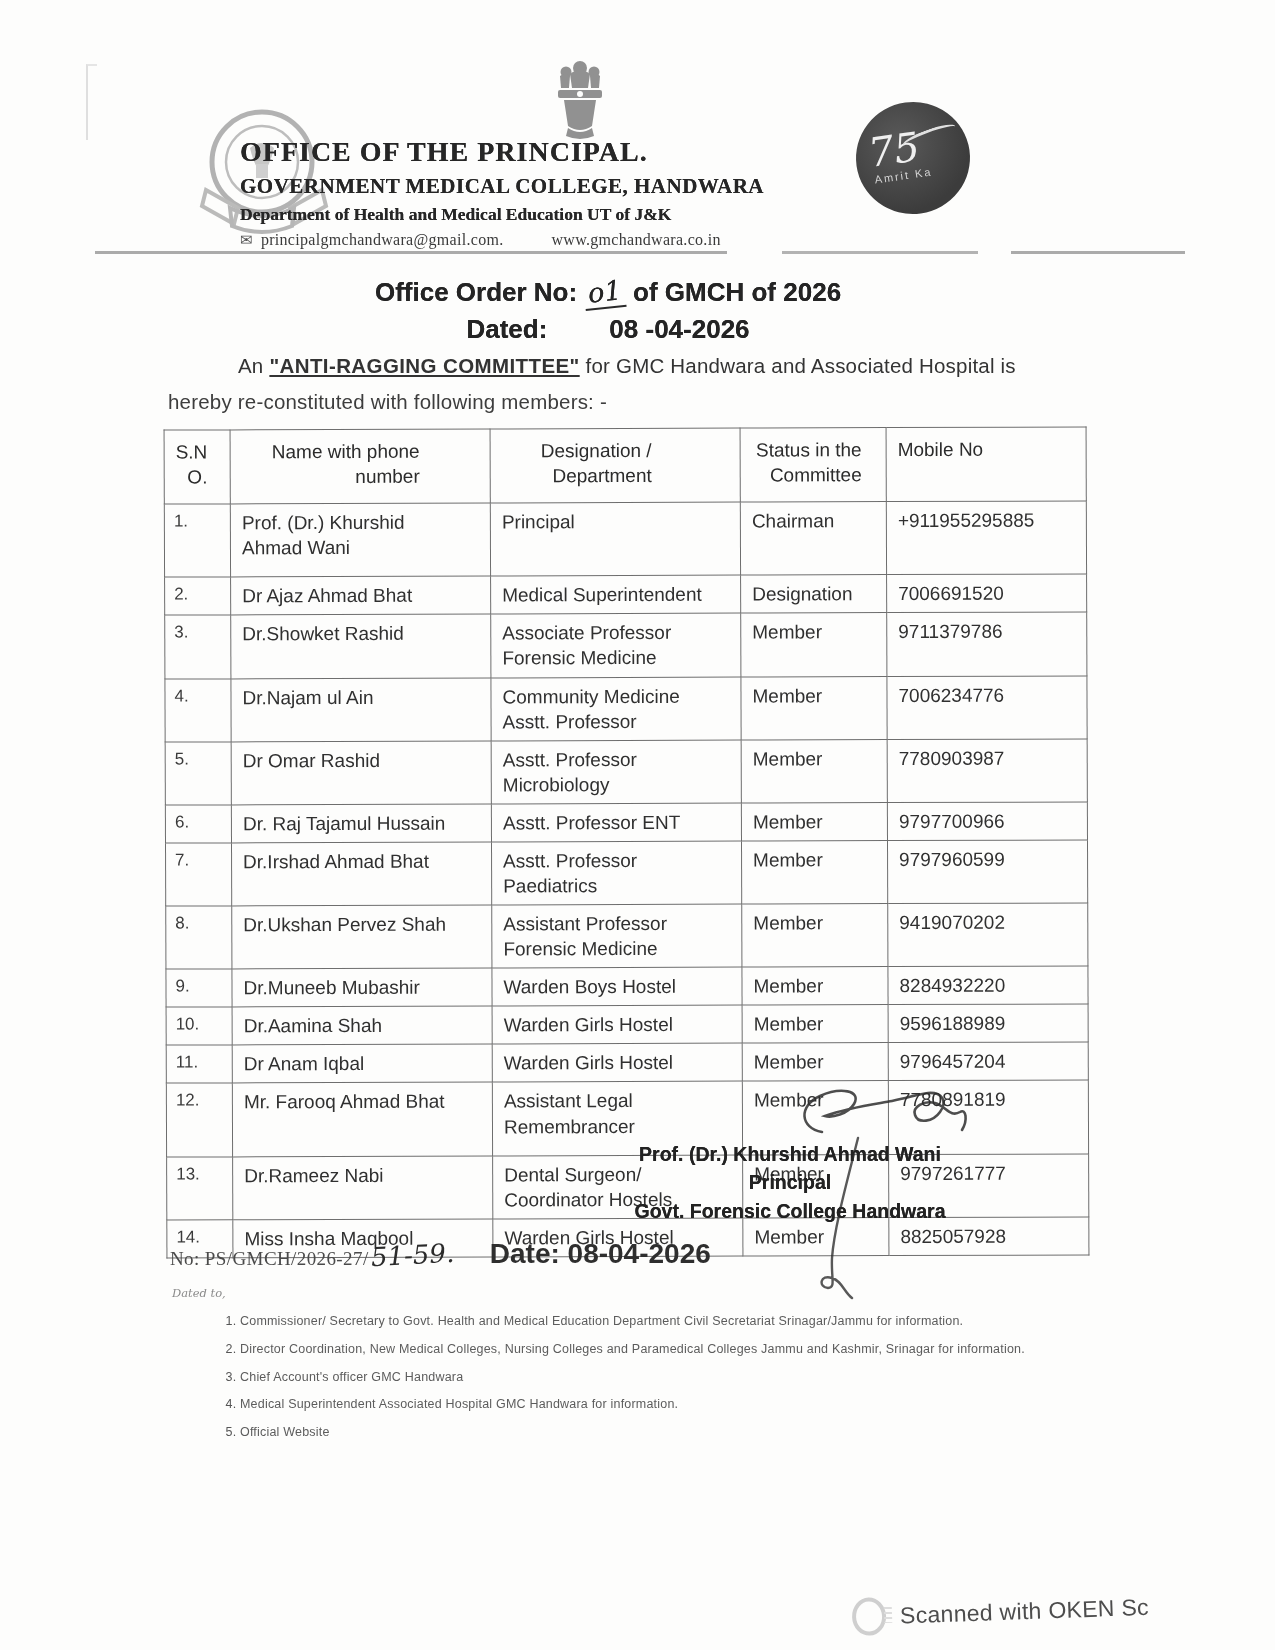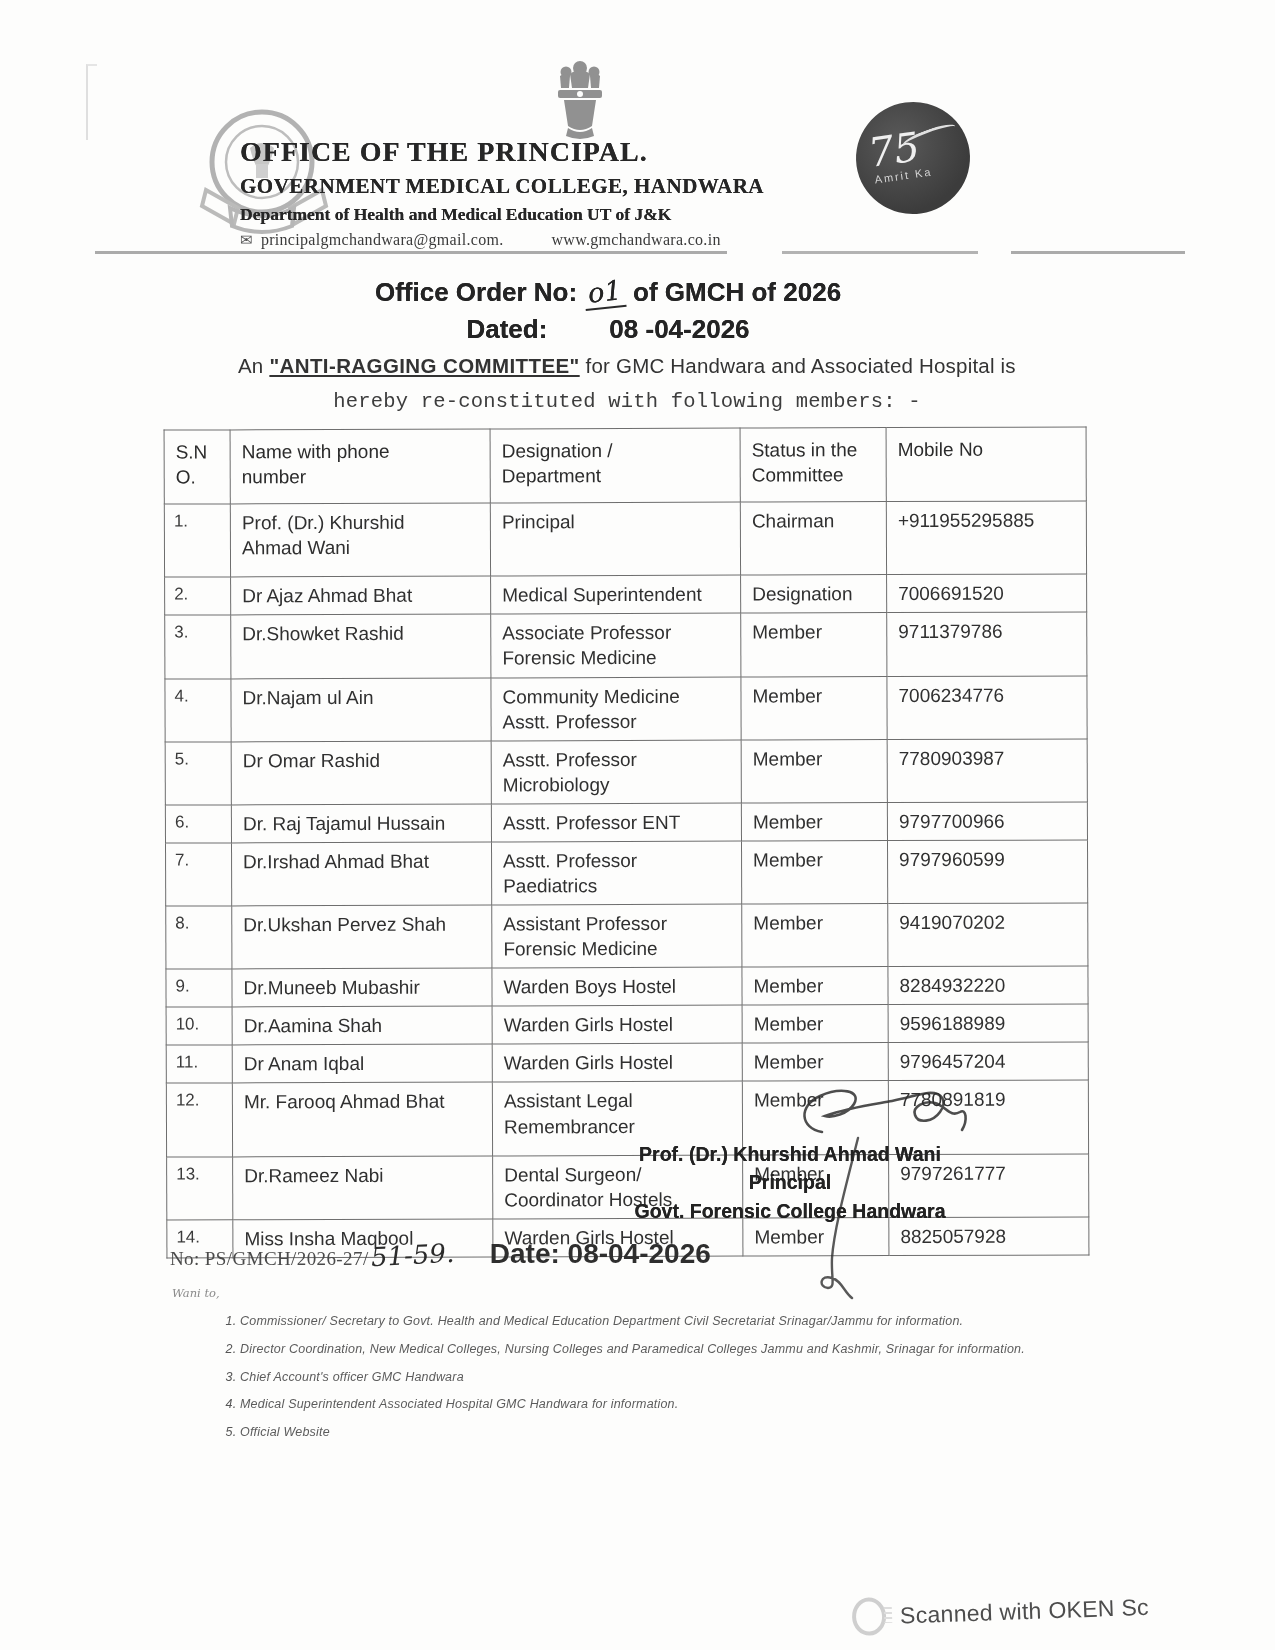--- a/index.html
+++ b/index.html
@@ -36,51 +36,51 @@
     font-weight:bold;font-size:26px;color:#242424;text-shadow:0 0 .5px #222;}
   .order .hand{font-family:"DejaVu Serif",serif;font-style:italic;font-weight:normal;
     font-size:27px;display:inline-block;transform:rotate(-6deg);padding:0 4px;
     border-bottom:2px solid #2a2a2a;}
   .order-l2{display:flex;justify-content:center;gap:62px;margin-top:5px;}
   
   .intro{position:absolute;left:168px;top:354px;width:918px;font-size:20.5px;color:#333;
     letter-spacing:.2px;}
   .intro .l1{text-indent:70px;text-align:justify;}
   .intro .committee{font-weight:bold;text-decoration:underline;letter-spacing:.4px;}
-  .intro .l2{margin-top:12px;font-family:Liberation Mono, monospace;color:#3d3d3d;text-align:center;}
+  .intro .l2{margin-top:12px;font-family:Liberation Sans, sans-serif;color:#3d3d3d;}
   
   .tbl{position:absolute;left:165px;top:428px;width:922px;border-collapse:collapse;
     table-layout:fixed;transform:rotate(-.2deg);}
   .tbl col.c1{width:66px;} .tbl col.c2{width:260px;} .tbl col.c3{width:250px;}
   .tbl col.c4{width:146px;} .tbl col.c5{width:200px;}
   .tbl th,.tbl td{border:1.6px solid #6e6e6e;vertical-align:top;text-align:left;
     padding:6px 24px 6px 11px;font-size:19px;line-height:1.32;color:#303030;font-weight:normal;}
   .tbl th{font-size:19px;color:#2c2c2c;padding-top:9px;padding-bottom:14px;}
-  .tbl th span{display:inline-block;}
+  .tbl th span{display:inline-block;text-align:right;}
   .tbl .w-sn{max-width:42px;} .tbl .w-name{max-width:178px;} .tbl .w-desg{max-width:150px;}
   .tbl .w-status{max-width:118px;}
   .tbl td.sn{padding-left:9px;font-size:17px;color:#3a3a3a;}
   .tbl tr.tall td{padding-bottom:16px;}
   
   .sig-flourish{position:absolute;left:792px;top:1082px;width:185px;height:72px;}
   .sig-stroke{position:absolute;left:802px;top:1136px;width:84px;height:172px;}
   .sig-text{position:absolute;left:618px;top:1140px;width:344px;text-align:center;
     font-weight:bold;font-size:19.5px;color:#222;line-height:1.45;text-shadow:0 0 .4px #222;}
   
   .refline{position:absolute;left:170px;top:1238px;width:800px;display:flex;align-items:flex-end;
     font-size:19px;color:#3f3f3f;}
   .refline .refpre{font-family:"Liberation Serif",serif;letter-spacing:.4px;color:#4a4a4a;}
   .refline .hand2{font-family:"DejaVu Serif",serif;font-style:italic;font-size:26px;color:#2b2b2b;
     transform:rotate(-3deg);margin:0 2px;}
   .refline .datecell{margin-left:34px;font-weight:bold;color:#2e2e2e;font-size:28px;}
   .copyto{position:absolute;left:172px;top:1286px;font-size:11.5px;color:#8a8a8a;
     font-family:"DejaVu Serif",serif;font-style:italic;}
   .copylist{position:absolute;left:206px;top:1312px;width:880px;margin:0;padding:0 0 0 34px;
     font-size:12.5px;color:#5c5c5c;line-height:1.5;}
-  .copylist li{margin-bottom:9px;letter-spacing:.2px;text-align:justify;font-style:italic;}
+  .copylist li{margin-bottom:9px;letter-spacing:.2px;text-align:justify;}
   .copylist li::marker{color:#555;}
   
   .oken{position:absolute;left:852px;top:1593px;display:flex;align-items:center;gap:14px;
     transform:rotate(-2deg);}
   .oken-ic{width:26px;height:30px;border:4px solid #cfcfcf;border-radius:50%;position:relative;}
   .oken-ic::after{content:"";position:absolute;right:-10px;top:6px;width:8px;height:16px;
     background:repeating-linear-gradient(#ddd 0 2px,transparent 2px 5px);}
   .oken-txt{font-size:23px;color:#4d4d4d;letter-spacing:.3px;}
 </style>
 </head>
@@ -282,21 +282,21 @@
 
   <div class="refline">
     <span class="refpre">No: PS/GMCH/2026-27/</span>
     <span class="hand2">51-59.</span>
     <span class="datecell">
       <span>Date:</span>
       <span>08-04-2026</span>
     </span>
   </div>
 
-  <div class="copyto">Wani to,</div>
+  <div class="copyto">Dated to,</div>
   <ol class="copylist">
     <li>Commissioner/ Secretary to Govt. Health and Medical Education  Department Civil Secretariat Srinagar/Jammu for information.</li>
     <li>Director Coordination, New Medical Colleges, Nursing Colleges and Paramedical Colleges Jammu and Kashmir, Srinagar for information.</li>
     <li>Chief Account's officer GMC Handwara</li>
     <li>Medical Superintendent Associated Hospital GMC Handwara for information.</li>
     <li>Official Website</li>
   </ol>
 
   <div class="oken">
     <div class="oken-ic"></div>

